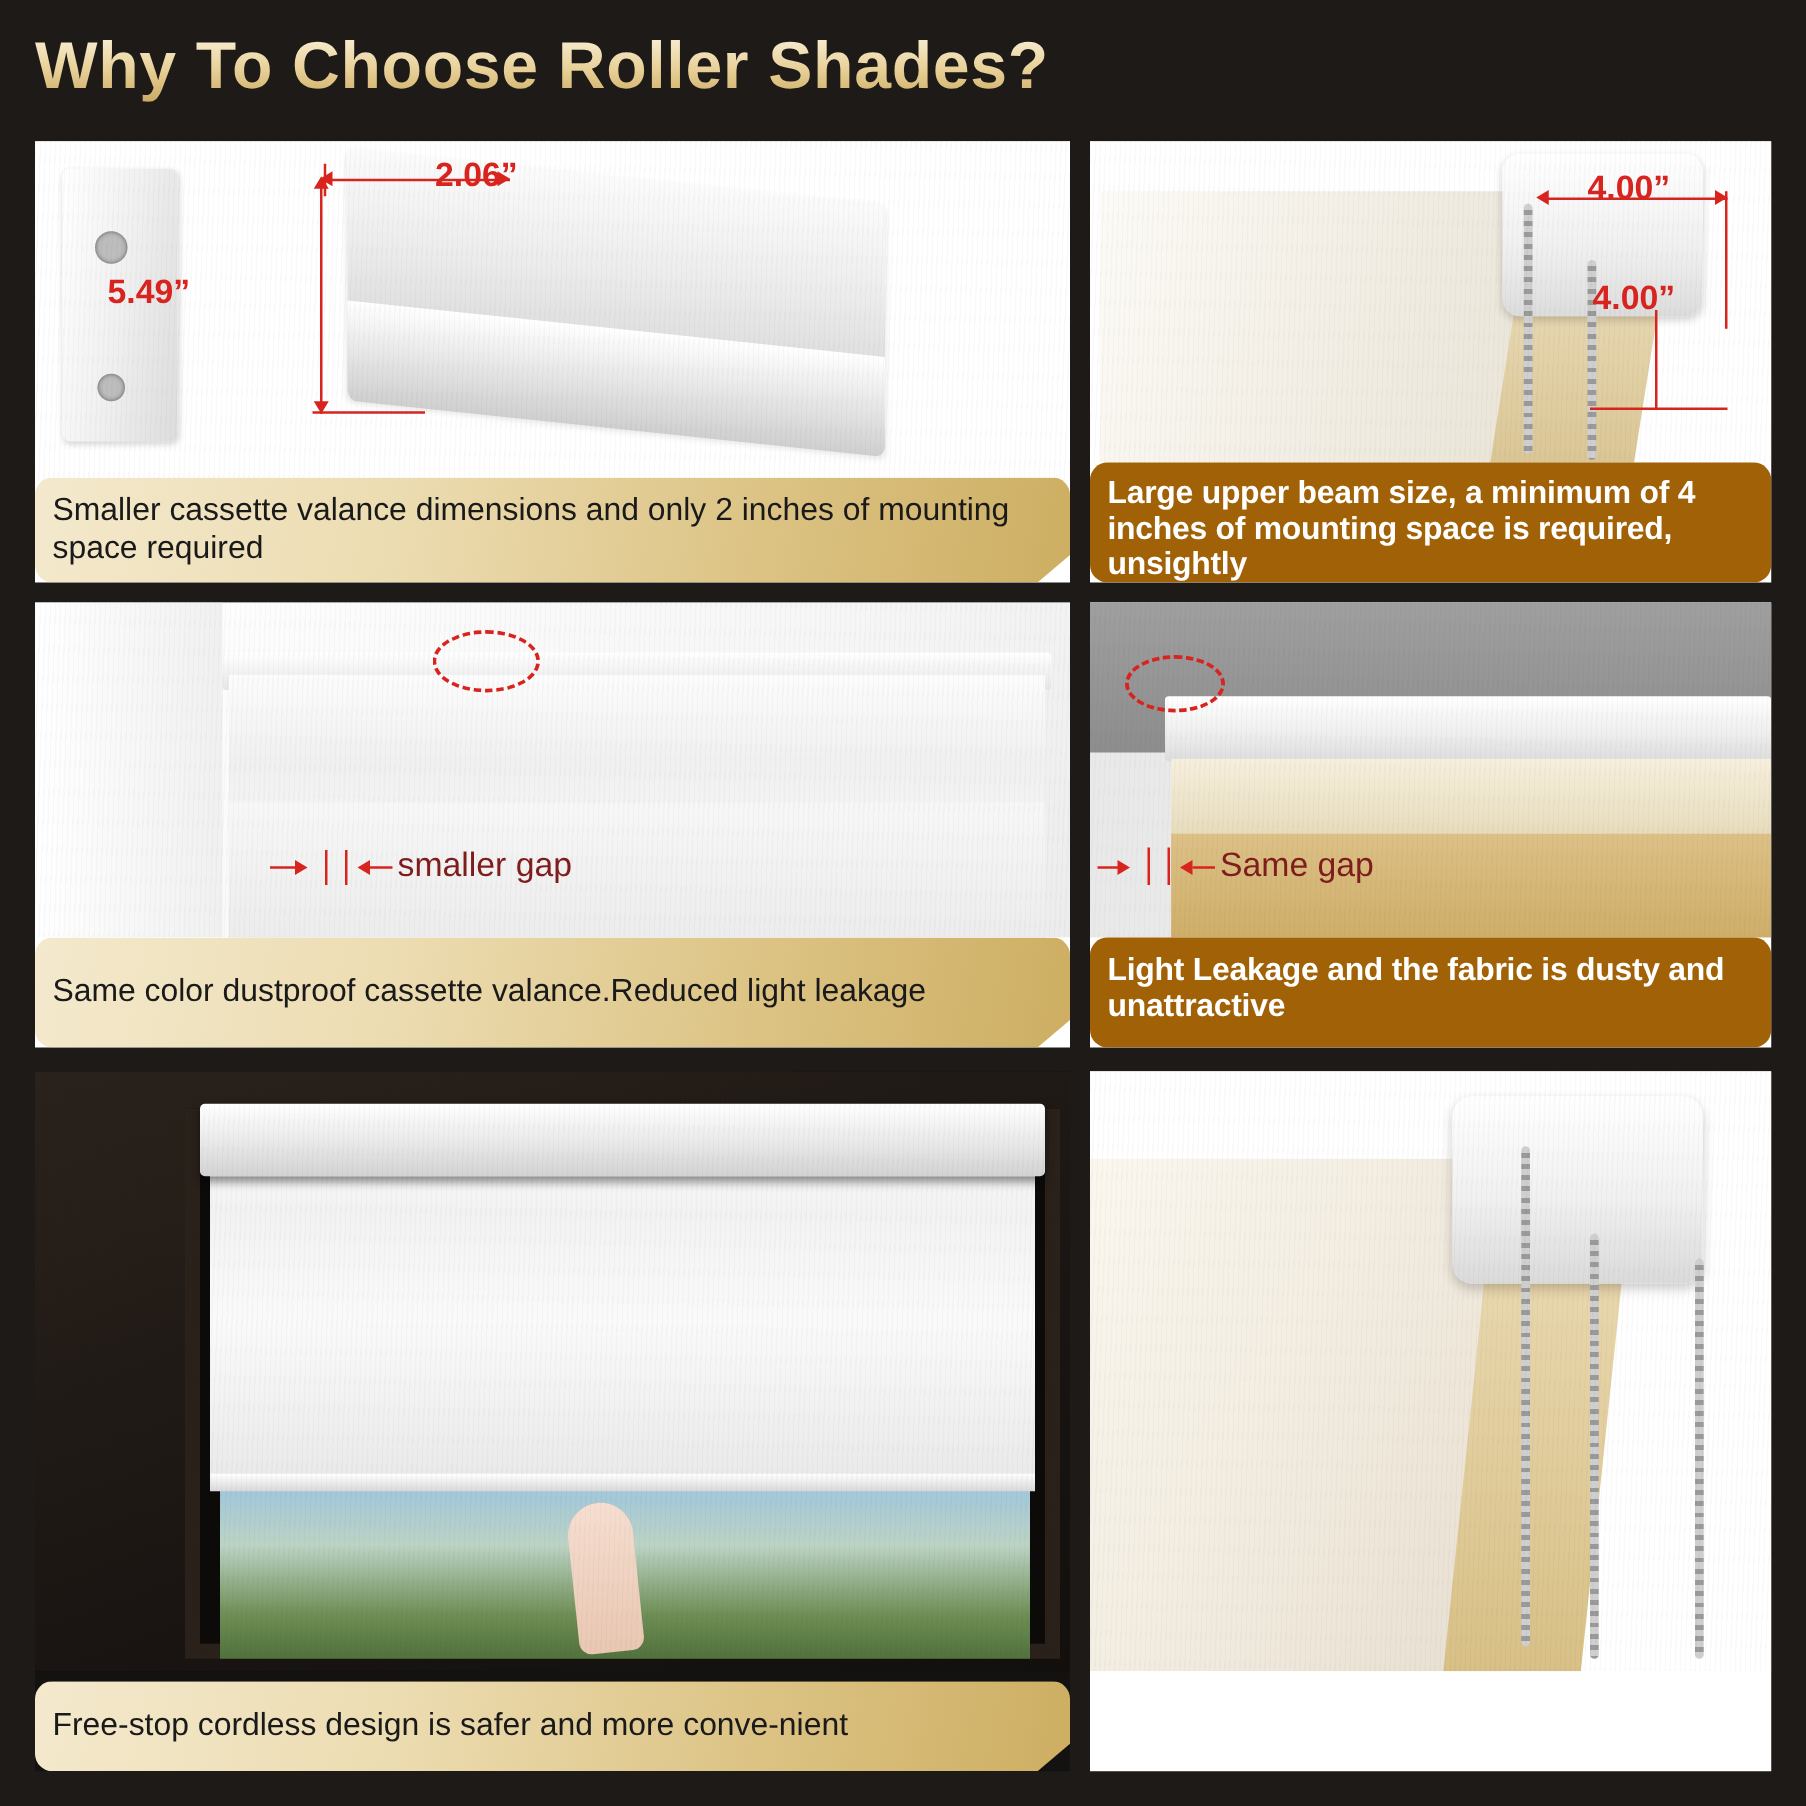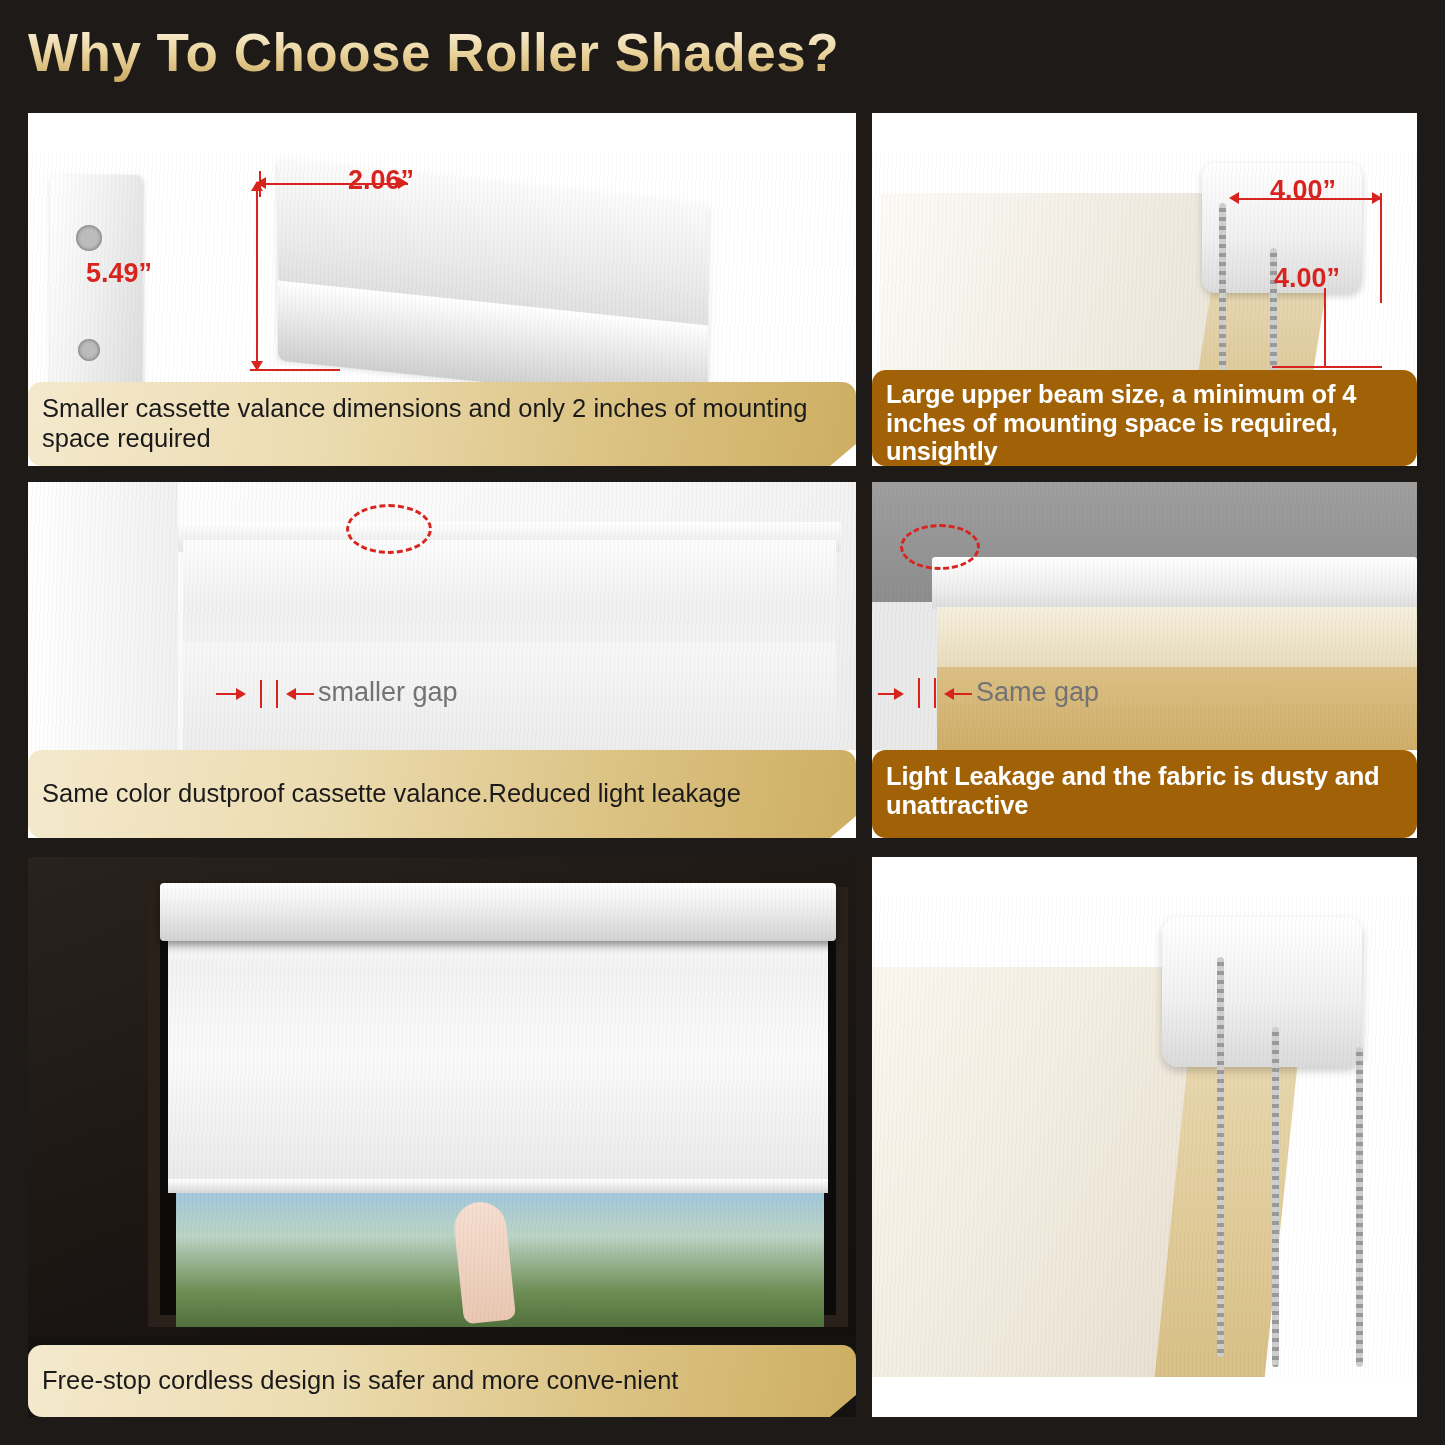--- a/index.html
+++ b/index.html
@@ -63,21 +63,21 @@
     font-weight: bold;
     letter-spacing: -0.2px;
   }
 
   
   .clip-corner {
     clip-path: polygon(0 0, 100% 0, 100% calc(100% - 22px), calc(100% - 26px) 100%, 0 100%);
   }
 
   
-  .bg-white { background: #ffffff; margin-top: 40px; }
+  .bg-white { background: #ffffff; }
 
   
   .c1-shape {
     position: absolute;
     left: 250px; top: 28px;
     width: 430px; height: 200px;
     background: linear-gradient(180deg,#fbfbfb 0%, #ebebeb 40%, #d9d9d9 75%, #f3f3f3 100%);
     transform: skewY(6deg);
     border-radius: 4px;
     box-shadow: 0 3px 6px rgba(0,0,0,0.12);
@@ -178,21 +178,21 @@
     background: linear-gradient(180deg,#ffffff 0%, #e6e6e6 100%);
     border-radius: 3px;
   }
   .dashed-ellipse {
     position: absolute;
     border: 3px dashed #d8241f;
     border-radius: 50%;
   }
   .redtext {
     position: absolute;
-    color: #737373;
+    color: #7f1d1d;
     font-size: 27px;
     white-space: nowrap;
   }
   
   .c4-top { position:absolute; left:0; top:0; right:0; height:120px; background: linear-gradient(180deg,#9f9f9f 0%, #8d8d8d 100%); }
   .c4-valance { position:absolute; left:60px; top:75px; right:0; height:52px; background: linear-gradient(180deg,#ffffff 0%, #ededed 60%, #dcdcdc 100%); border-radius:3px;}
   .c4-fabric { position:absolute; left:65px; top:125px; right:0; bottom:0; background: linear-gradient(180deg,#f6efdd 0%, #eadfc2 35%, #d8c088 100%); }
   .c4-fabric-dark { position:absolute; left:65px; top:185px; right:0; bottom:0; background: linear-gradient(180deg,#dcc086 0%, #cfae69 100%); }
   
   .c5-room { position:absolute; inset:0; background:#141210; }

